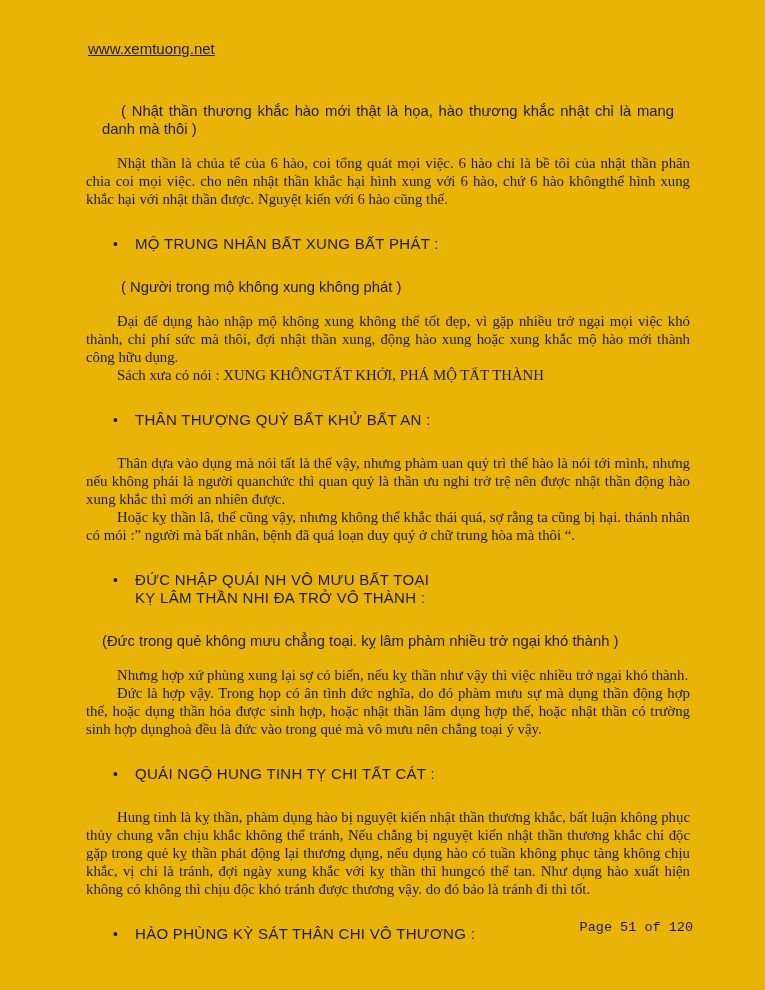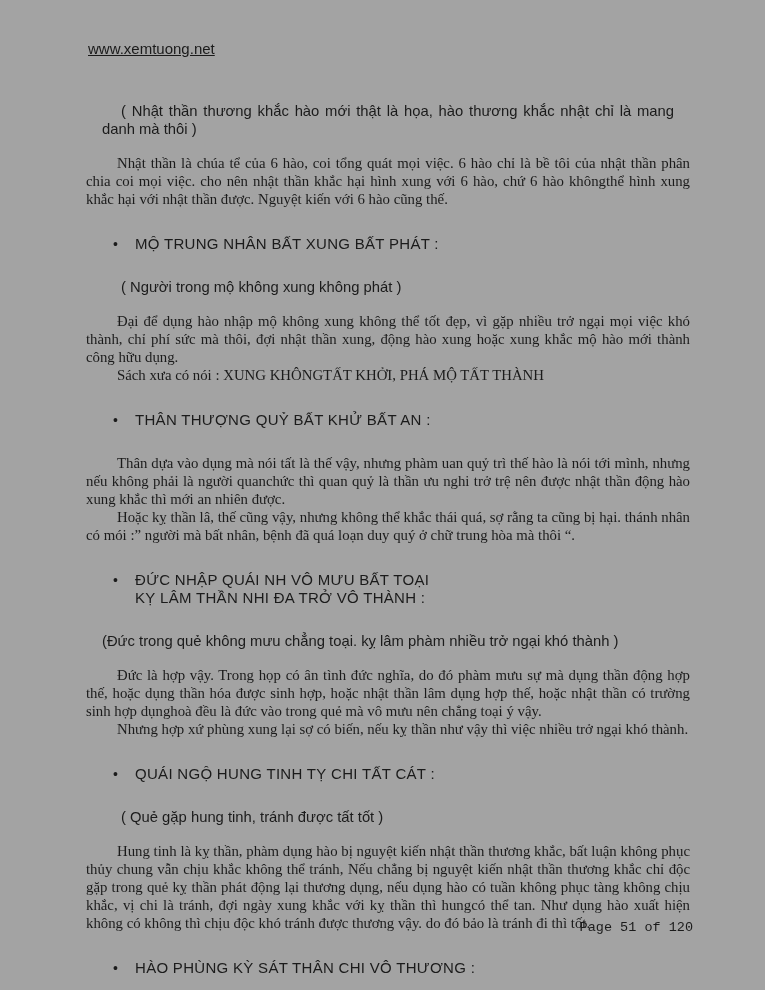--- a/index.html
+++ b/index.html
@@ -8,21 +8,21 @@
     height: 990px;
     background: #ffffff;
     color: #1b1b1b;
     font-family: "Liberation Sans", sans-serif;
     position: relative;
     overflow: hidden;
   }
   .page {
     position: absolute;
     inset: 0;
-    background: #a3a3a3;
+    background: #eab308;
   }
   .page-header {
     position: absolute;
     left: 88px;
     top: 40px;
     font-size: 15px;
     line-height: 18px;
     text-decoration: underline;
     color: #1b1b1b;
   }
@@ -102,29 +102,28 @@
       <p class="block-body">Thân dựa vào dụng mà nói tất là thế vậy, nhưng phàm uan quỷ trì thế hào là nói tới mình, nhưng nếu không phải là người quanchức thì quan quỷ là thần ưu nghi trở trệ nên được nhật thần động hào xung khắc thì mới an nhiên được.</p>
       <p class="block-body">Hoặc kỵ thần lâ, thế cũng vậy, nhưng không thể khắc thái quá, sợ rằng ta cũng bị hại. thánh nhân có mói :” người mà bất nhân, bệnh đã quá loạn duy quý ở chữ trung hòa mà thôi “.</p>
       <div class="block-heading">
         <span class="bullet">•</span>
         <div>
           <div class="heading-line">ĐỨC NHẬP QUÁI NH VÔ MƯU BẤT TOẠI</div>
           <div class="heading-line">KỴ LÂM THẦN NHI ĐA TRỞ VÔ THÀNH :</div>
         </div>
       </div>
       <p class="block-paren flush">(Đức trong quẻ không mưu chẳng toại. kỵ lâm phàm nhiều trở ngại khó thành )</p>
+      <p class="block-body">Nhưng hợp xứ phùng xung lại sợ có biến, nếu kỵ thần như vậy thì việc nhiều trở ngại khó thành.</p>
       <p class="block-body">Đức là hợp vậy. Trong họp có ân tình đức nghĩa, do đó phàm mưu sự mà dụng thần động hợp thế, hoặc dụng thần hóa được sinh hợp, hoặc nhật thần lâm dụng hợp thế, hoặc nhật thần có trường sinh hợp dụnghoà đều là đức vào trong quẻ mà vô mưu nên chẳng toại ý vậy.</p>
-      <p class="block-body">Nhưng hợp xứ phùng xung lại sợ có biến, nếu kỵ thần như vậy thì việc nhiều trở ngại khó thành.</p>
       <div class="block-heading">
         <span class="bullet">•</span>
         <div>
           <div class="heading-line">QUÁI NGỘ HUNG TINH TỴ CHI TẤT CÁT :</div>
         </div>
       </div>
-      <p class="block-paren">( Quẻ gặp hung tinh, tránh được tất tốt )</p>
       <p class="block-body">Hung tinh là kỵ thần, phàm dụng hào bị nguyệt kiến nhật thần thương khắc, bất luận không phục thủy chung vẫn chịu khắc không thể tránh, Nếu chẳng bị nguyệt kiến nhật thần thương khắc chỉ độc gặp trong quẻ kỵ thần phát động lại thương dụng, nếu dụng hào có tuần không phục tàng không chịu khắc, vị chi là tránh, đợi ngày xung khắc với kỵ thần thì hungcó thể tan. Như dụng hào xuất hiện không có không thì chịu độc khó tránh được thương vậy. do đó bảo là tránh đi thì tốt.</p>
       <div class="block-heading">
         <span class="bullet">•</span>
         <div>
           <div class="heading-line">HÀO PHÙNG KỲ SÁT THÂN CHI VÔ THƯƠNG :</div>
         </div>
       </div>
     </div>
 
   <div class="page-footer">Page 51 of 120</div>

